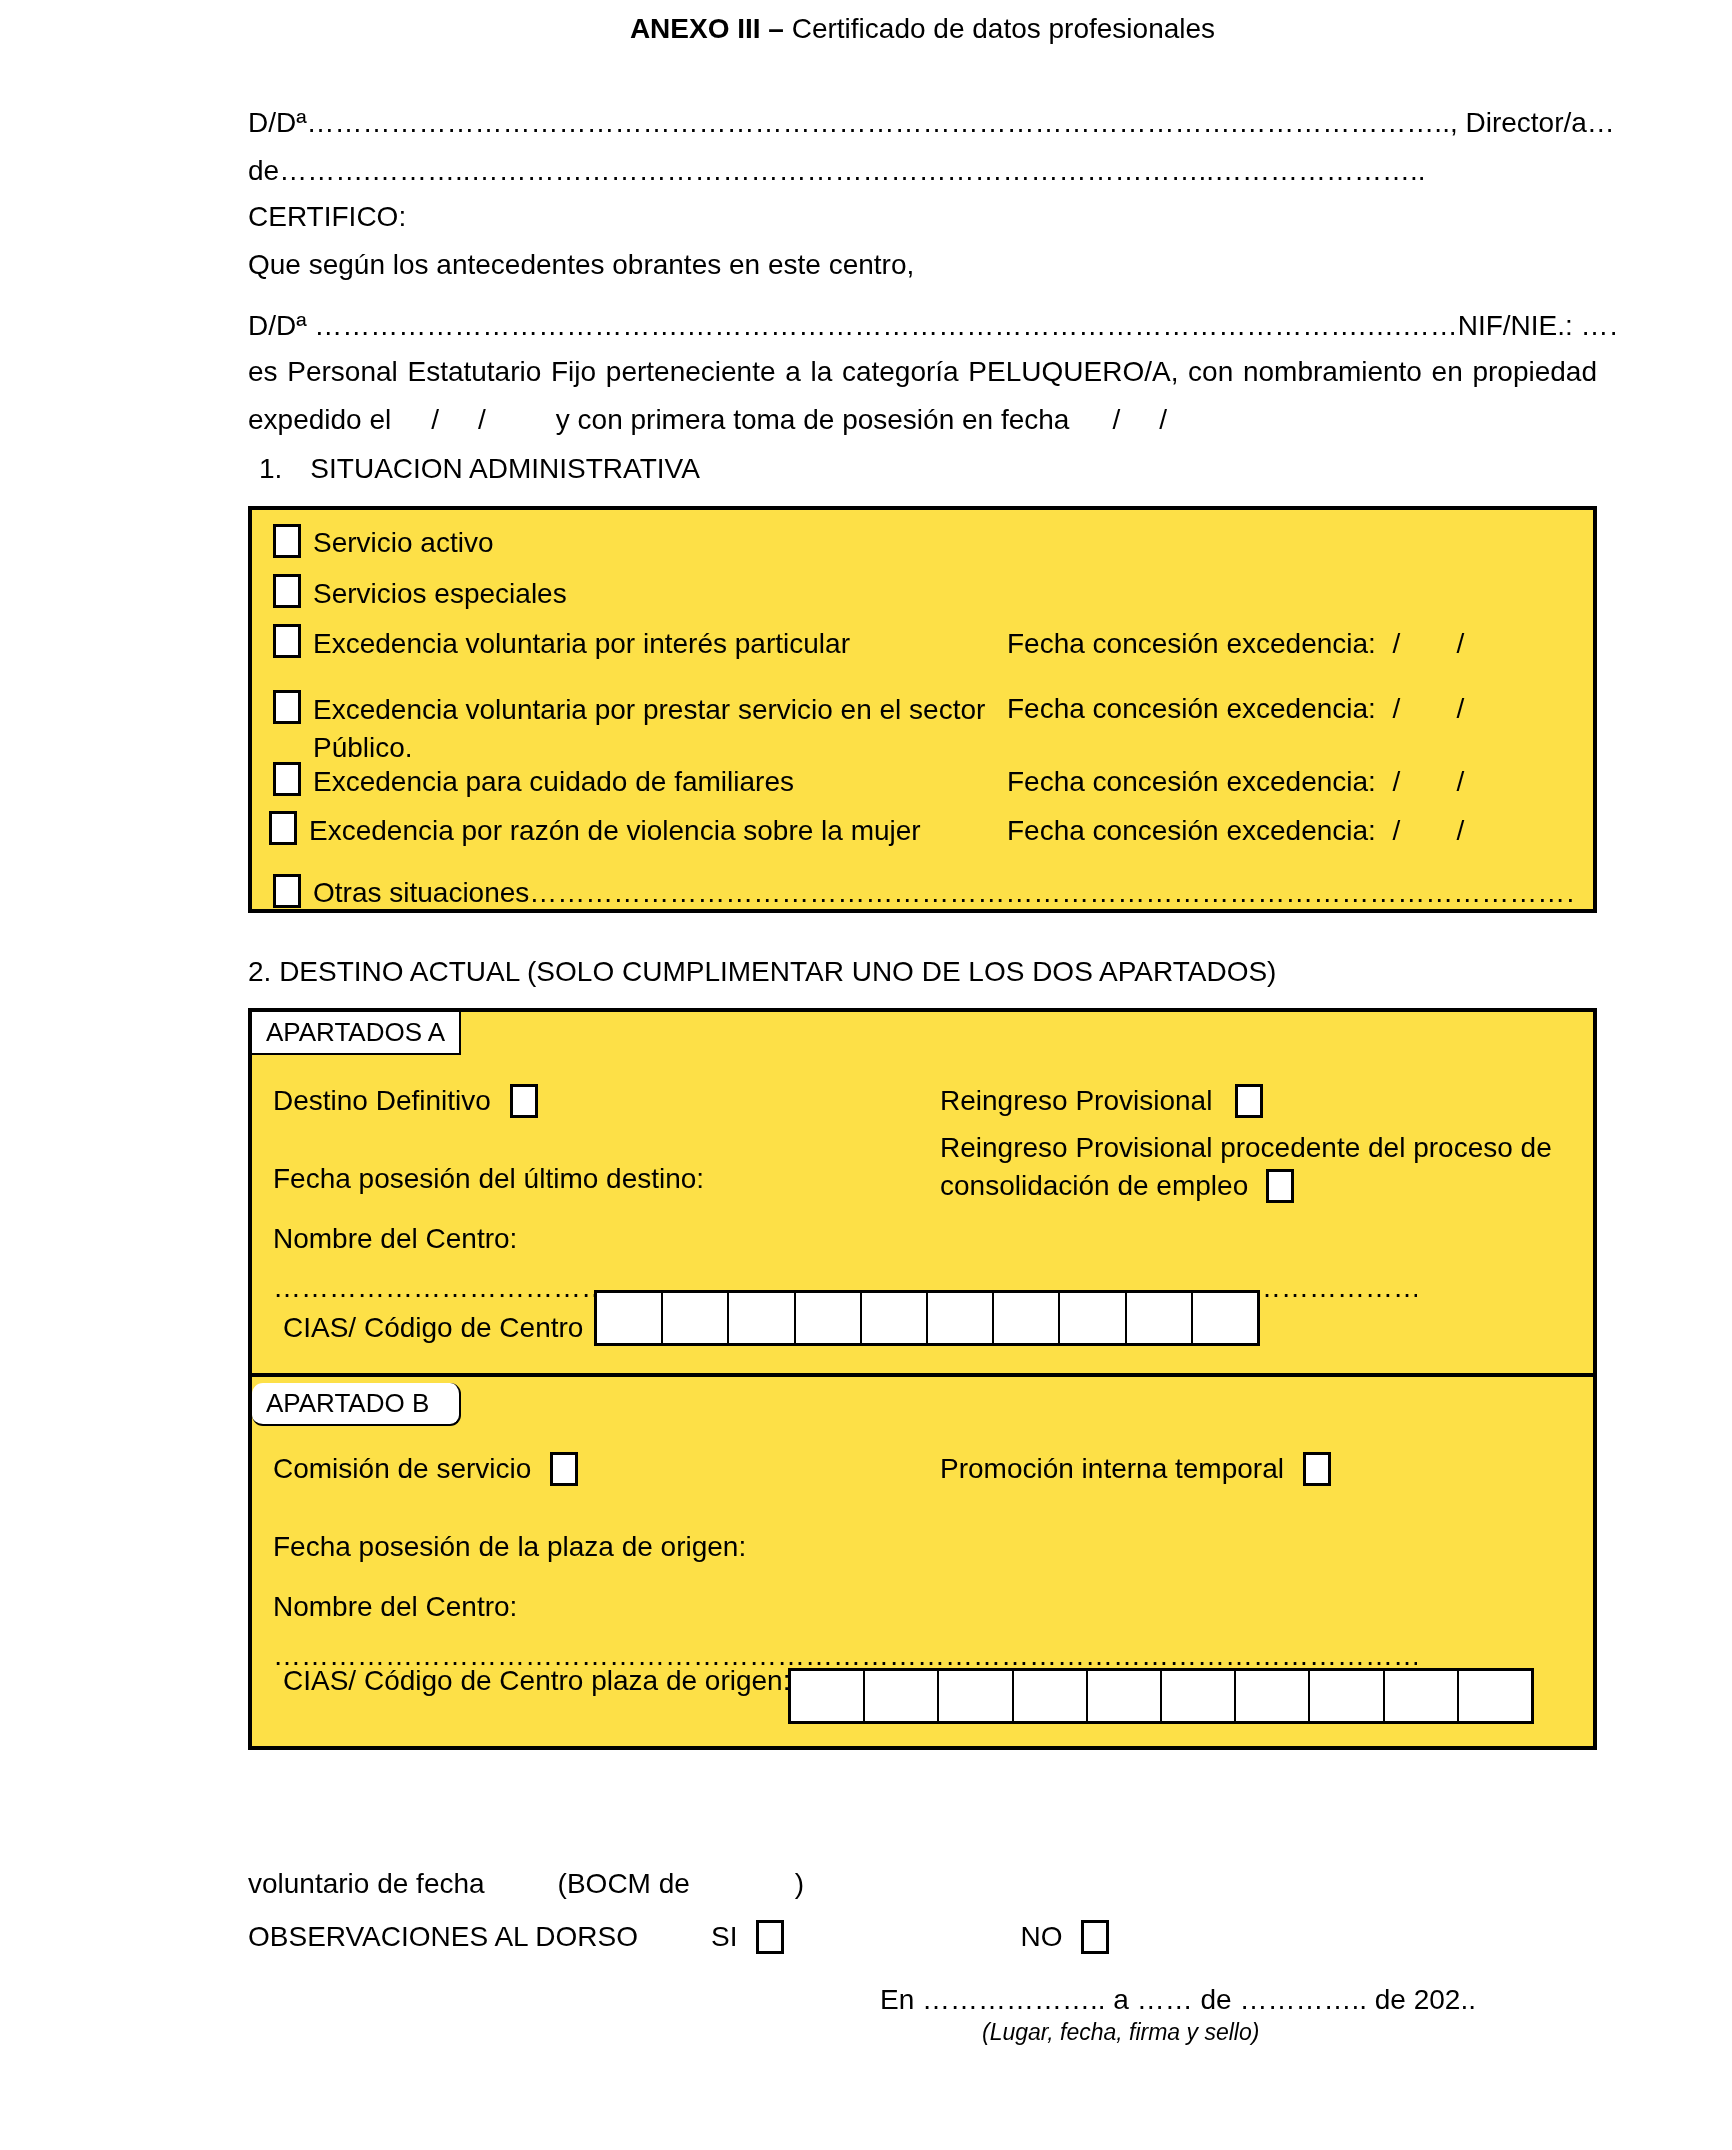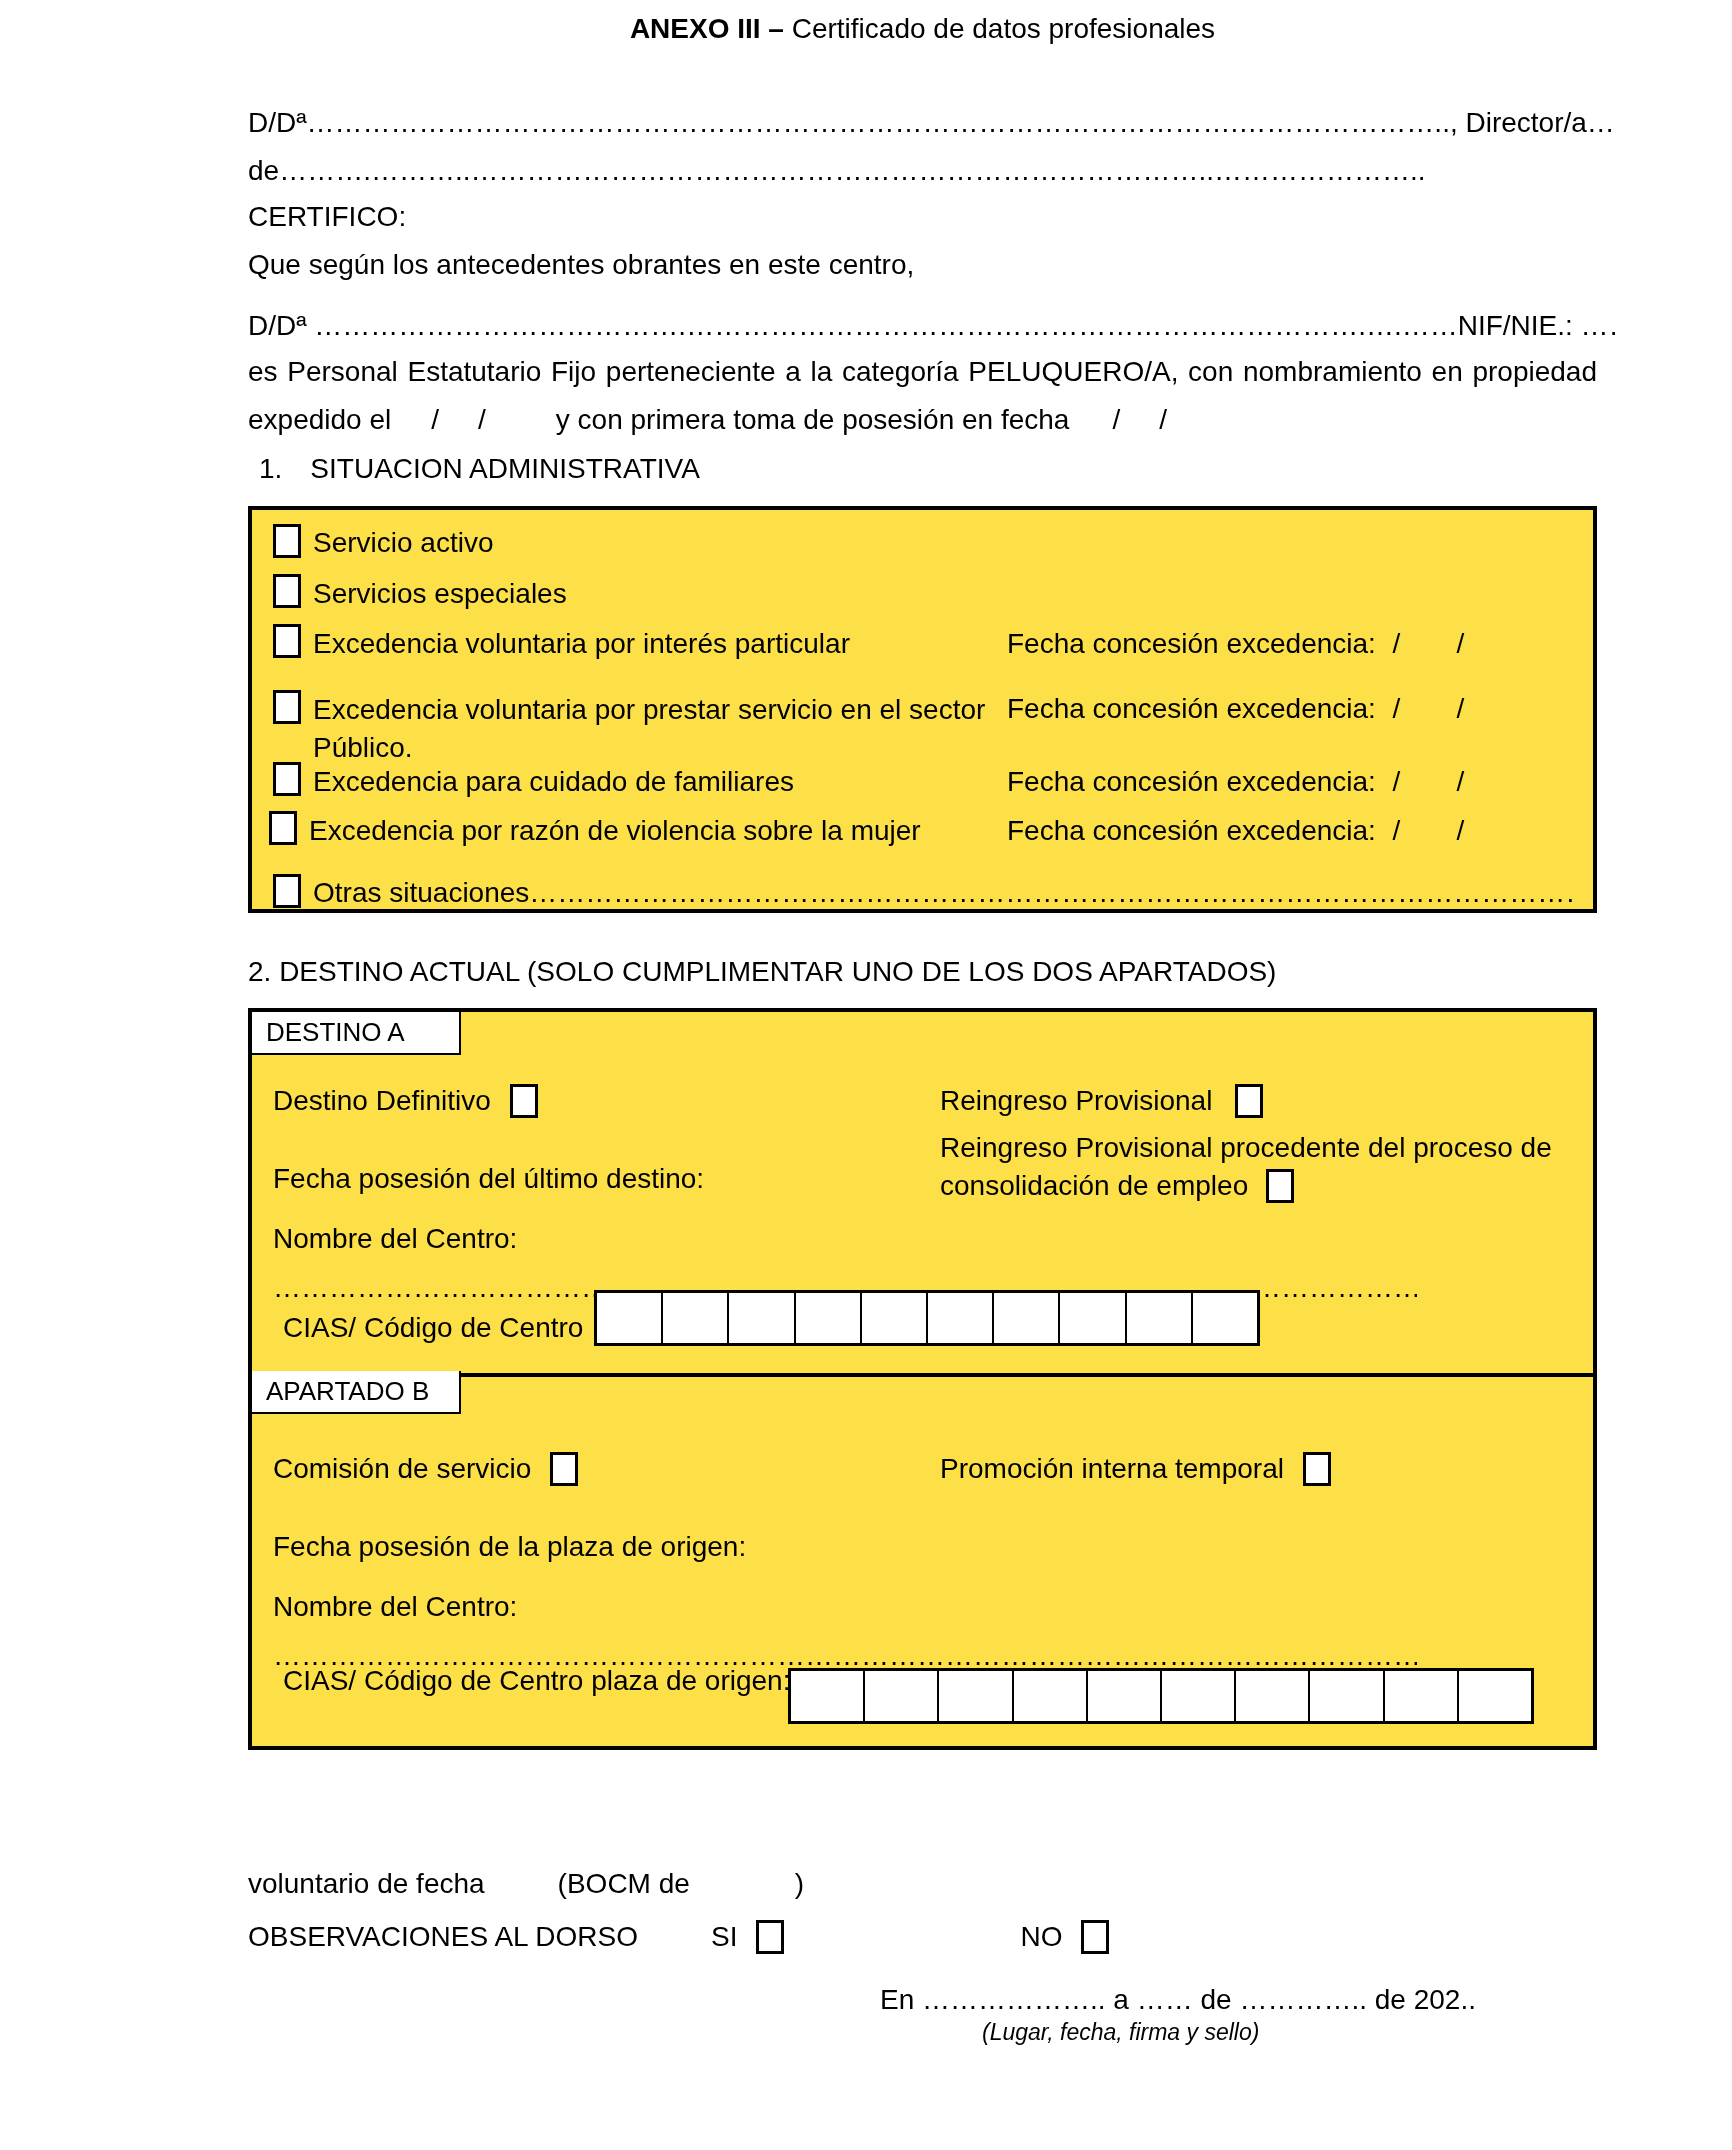--- a/index.html
+++ b/index.html
@@ -102,21 +102,21 @@
     </div>
 
     <div class="cb abs" style="left:21px; top:364px;"></div>
     <div class="t dots-clip" style="left:61px; top:365px; width:1262px;">Otras situaciones……………………………………………………………………………………………………….………….</div>
   </div>
 
   <div class="t" style="left:248px; top:954px;">2. DESTINO ACTUAL (SOLO CUMPLIMENTAR UNO DE LOS DOS APARTADOS)</div>
 
   <div class="box" style="left:248px; top:1008px; width:1349px; height:742px;">
 
-    <div class="tab">DESTINO A</div>
+    <div class="tab">APARTADOS A</div>
 
     <div class="t" style="left:21px; top:71px;">
       <span>Destino Definitivo</span>
       <span class="cb" style="margin-left:11px;"></span>
     </div>
     <div class="t" style="left:688px; top:71px;">
       <span>Reingreso Provisional</span>
       <span class="cb" style="margin-left:15.3px;"></span>
     </div>
 
@@ -138,21 +138,21 @@
       <div class="cell"></div>
       <div class="cell"></div>
       <div class="cell"></div>
       <div class="cell"></div>
       <div class="cell"></div>
       <div class="cell"></div>
     </div>
 
     <div class="divider" style="top:361px;"></div>
 
-    <div class="tab" style="top:359px;">APARTADO B</div>
+    <div class="tab" style="top:371px;border-radius:11px;">APARTADO B</div>
 
     <div class="t" style="left:21px; top:439px;">
       <span>Comisión de servicio</span>
       <span class="cb" style="margin-left:11px;"></span>
     </div>
     <div class="t" style="left:688px; top:439px;">
       <span>Promoción interna temporal</span>
       <span class="cb" style="margin-left:11px;"></span>
     </div>
 

